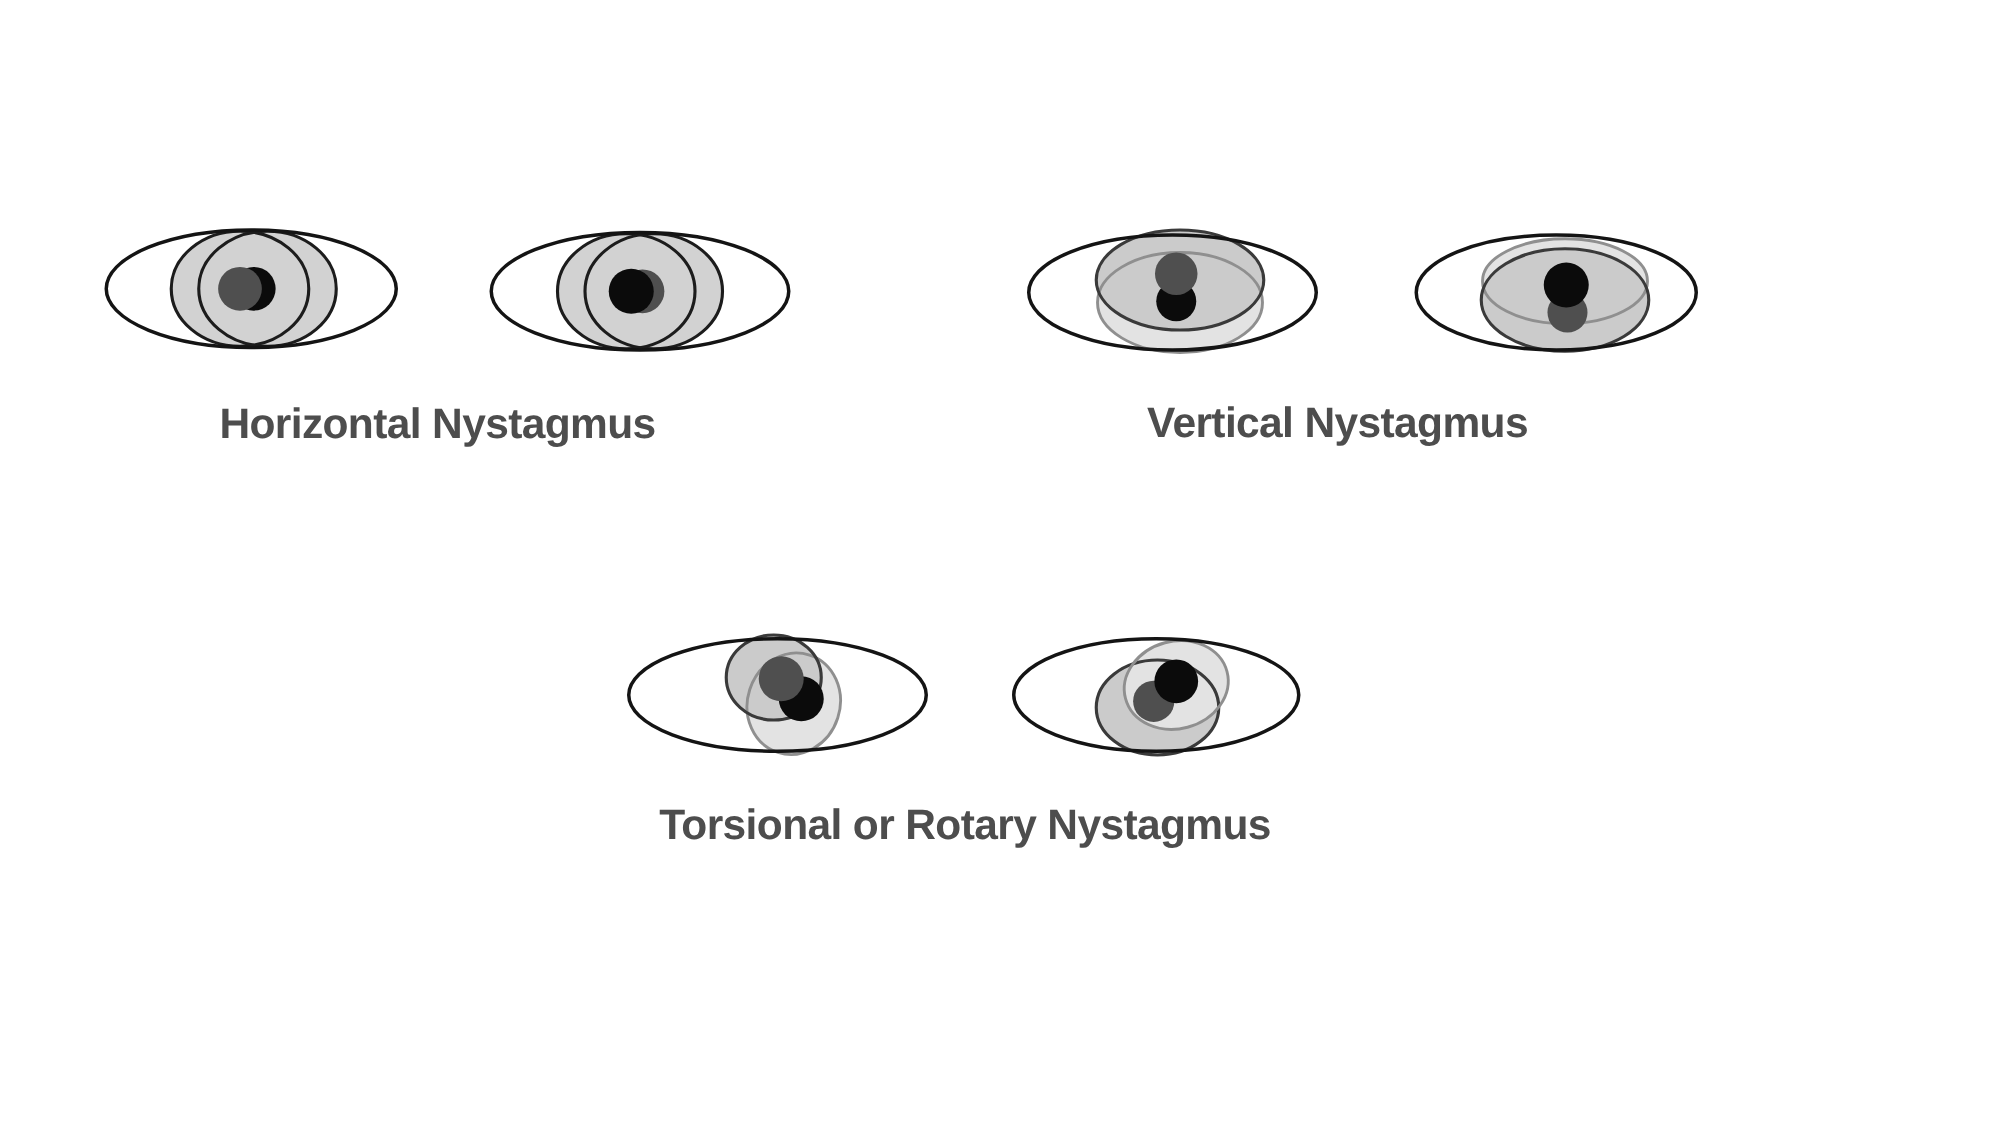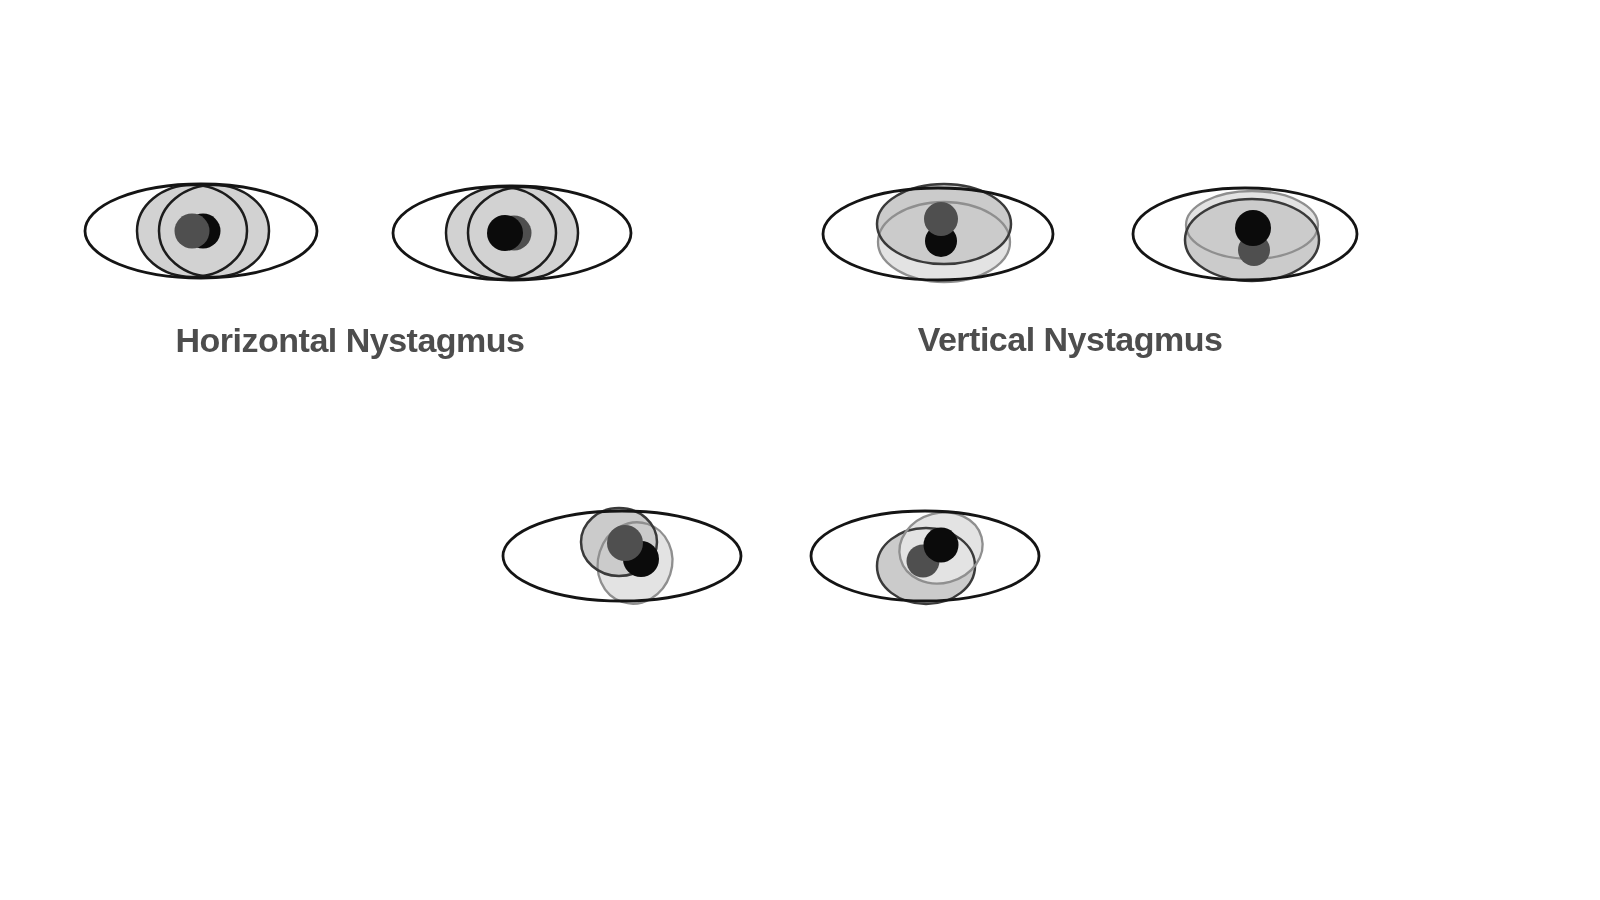--- a/index.html
+++ b/index.html
@@ -99,13 +99,14 @@
         <ellipse cx="925" cy="556" rx="114" ry="45" fill="none" stroke="#141414" stroke-width="2.8"></ellipse>
         <circle cx="923" cy="561" r="16.5" fill="#4f4f4f"></circle>
         <circle cx="941" cy="545" r="17.5" fill="#0b0b0b"></circle>
       </g>
     </svg>
 
   <div class="caption" style="left: 350px; top: 340px; color: rgb(77, 77, 77);">Horizontal Nystagmus</div>
 
   <div class="caption" style="left: 1070px; top: 339px; color: rgb(77, 77, 77);">Vertical Nystagmus</div>
 
+  <div class="caption" style="left: 772px; top: 661px; color: rgb(77, 77, 77);">Torsional or Rotary Nystagmus</div>
 </div>
 
 </body></html>

